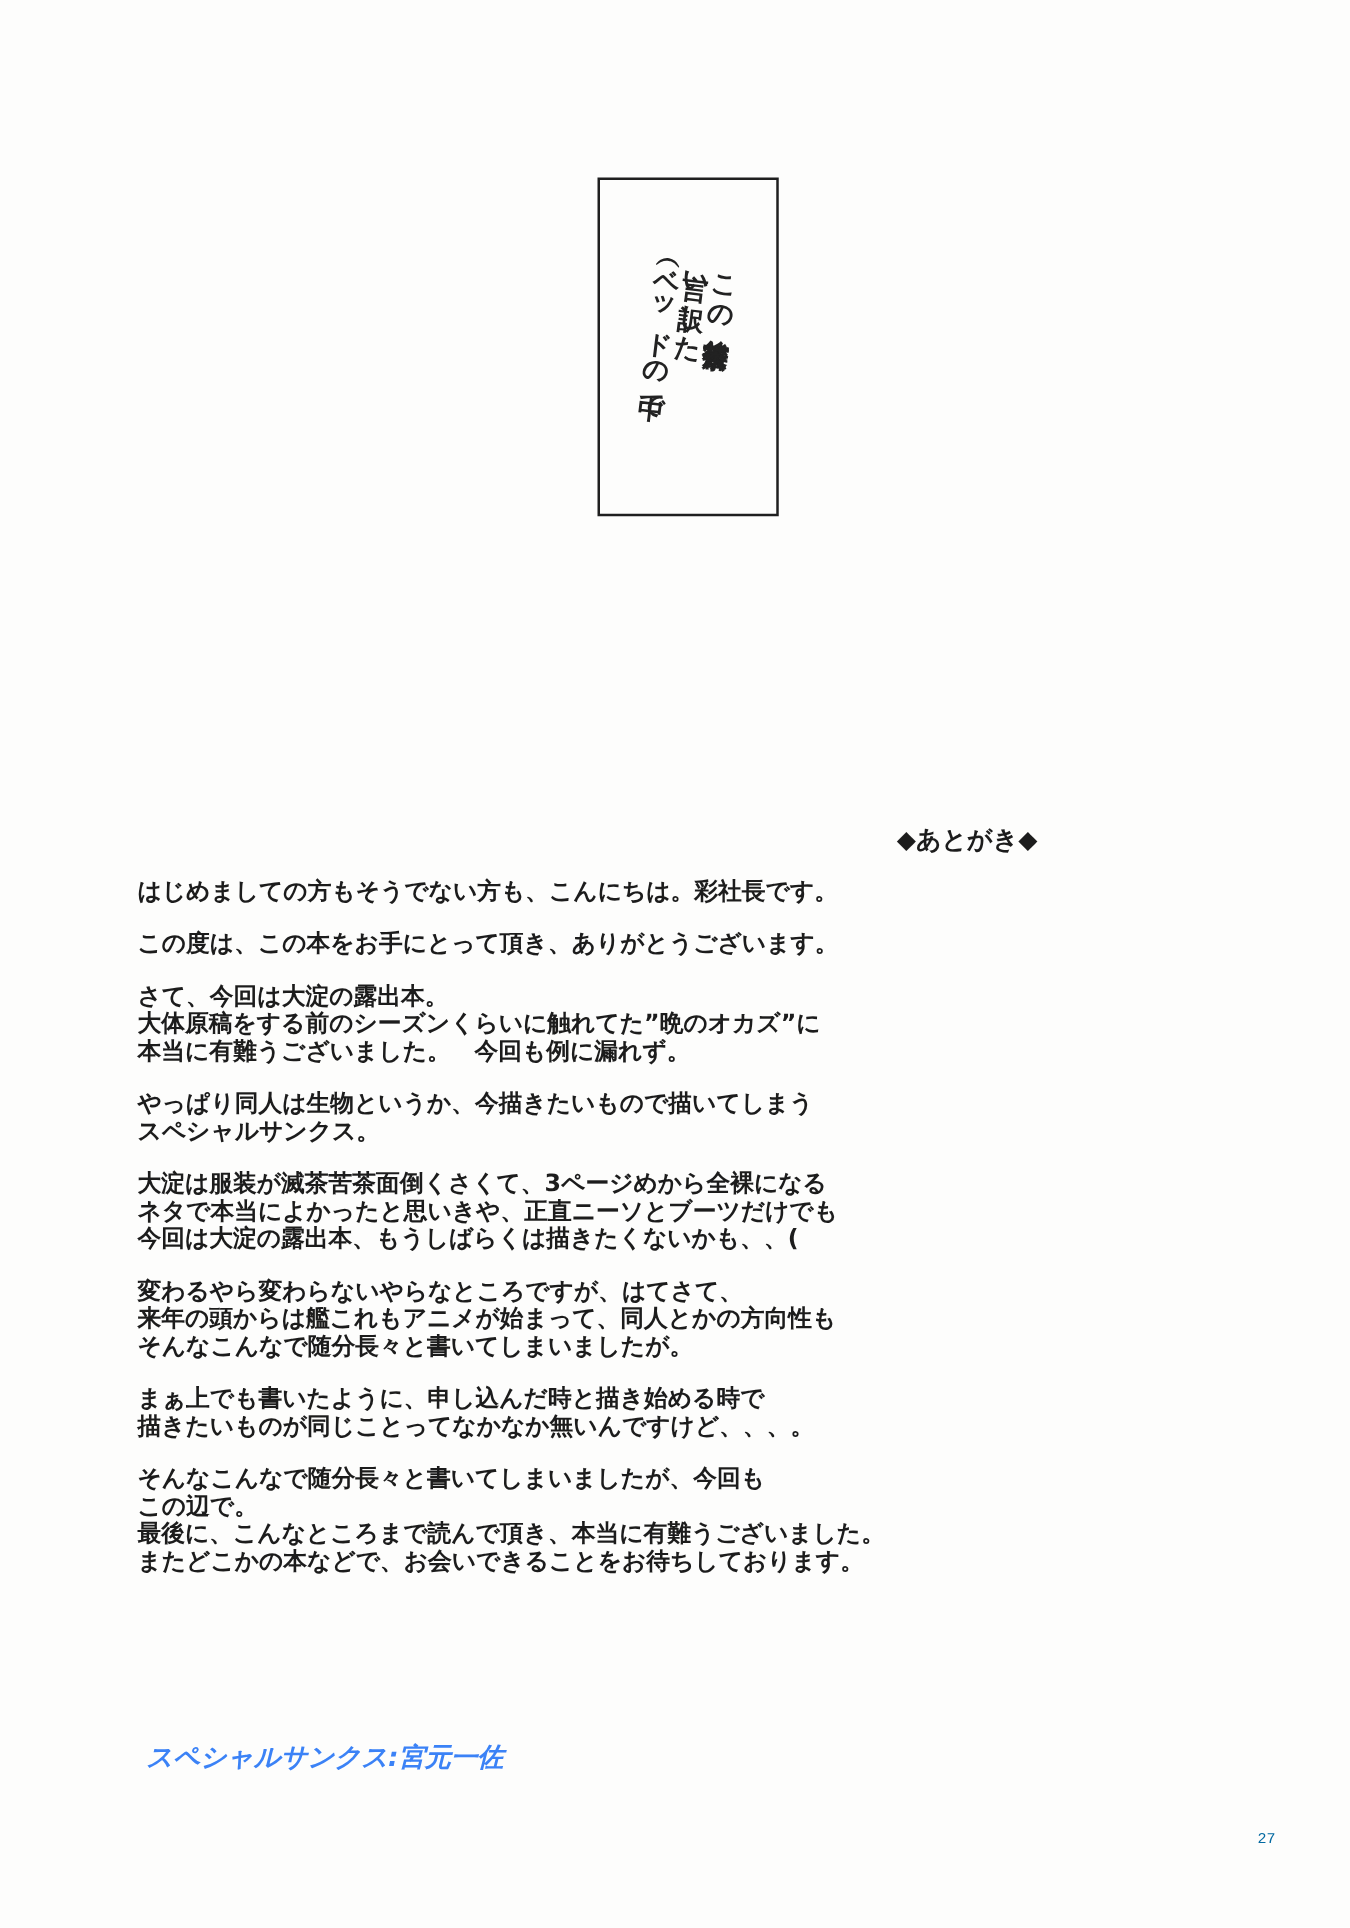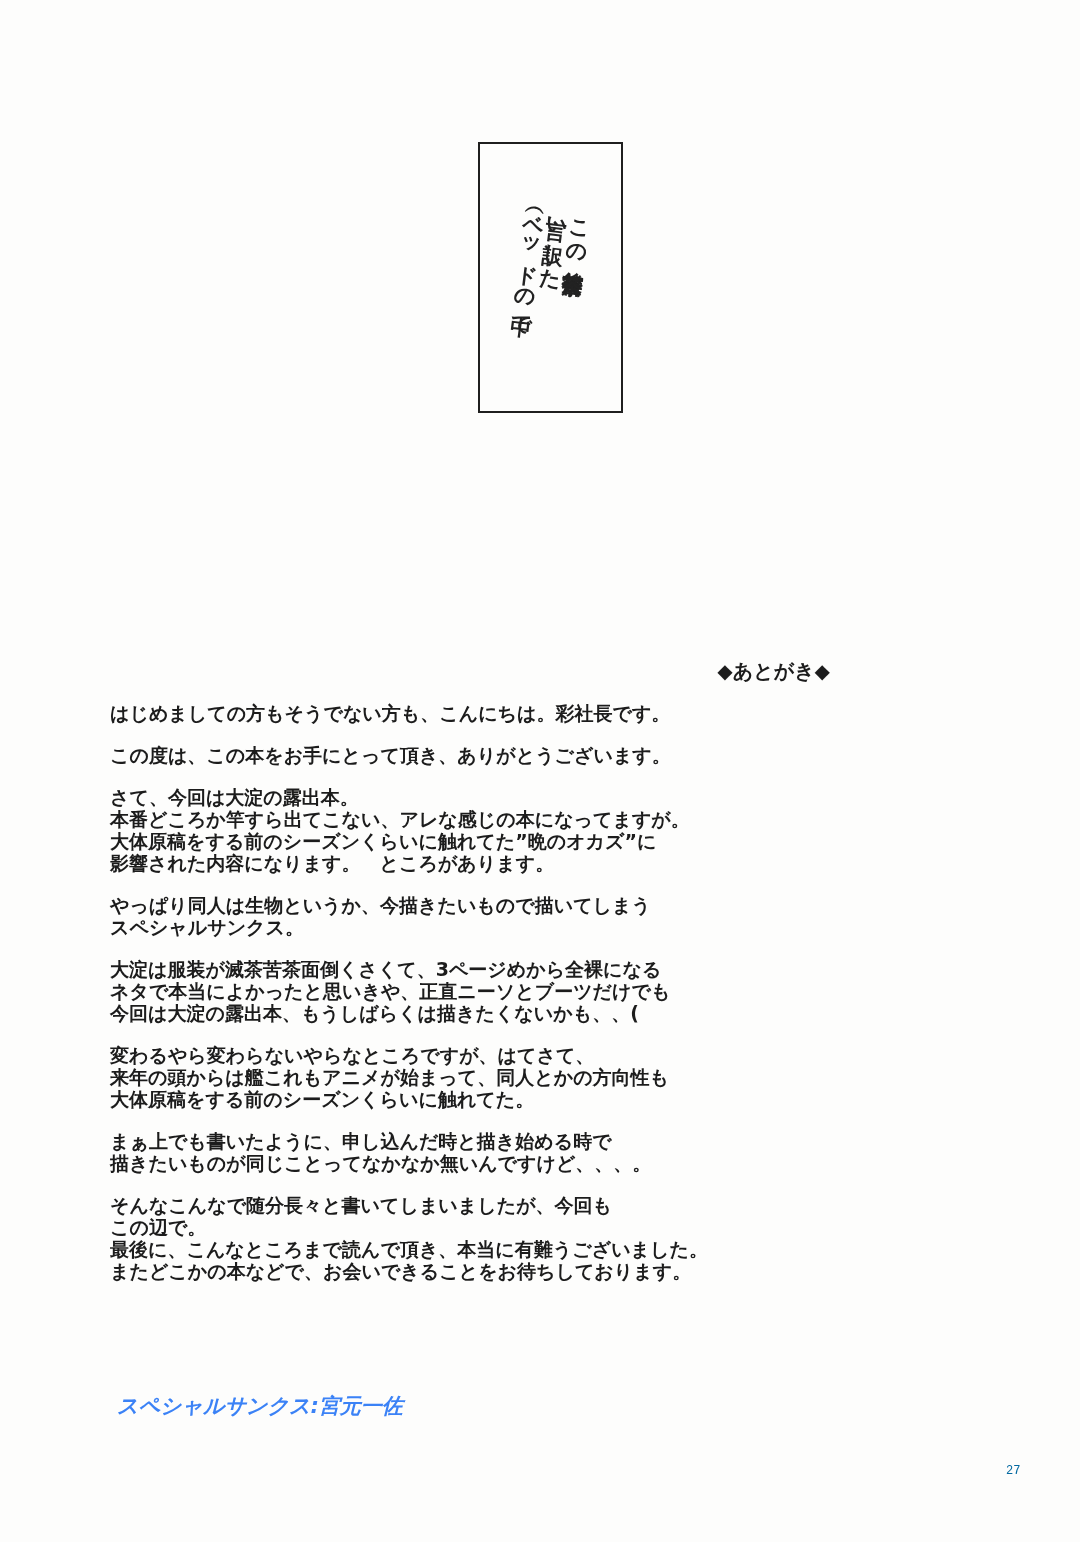--- a/index.html
+++ b/index.html
@@ -92,40 +92,39 @@
     <div class="para">
       <div class="line">はじめましての方もそうでない方も、こんにちは。彩社長です。</div>
     </div>
 
     <div class="para">
       <div class="line">この度は、この本をお手にとって頂き、ありがとうございます。</div>
     </div>
 
     <div class="para">
       <div class="line">さて、今回は大淀の露出本。</div>
-      <div class="line">本番どころか竿すら出てこない、アレな感じの本になってますが。</div>
       <div class="line">大体原稿をする前のシーズンくらいに触れてた”晩のオカズ”に</div>
-      <div class="line">影響された内容になります。　ところがあります。</div>
+      <div class="line">本当に有難うございました。　今回も例に漏れず。</div>
     </div>
 
     <div class="para">
       <div class="line">やっぱり同人は生物というか、今描きたいもので描いてしまう</div>
       <div class="line">スペシャルサンクス。</div>
     </div>
 
     <div class="para">
       <div class="line">大淀は服装が滅茶苦茶面倒くさくて、3ページめから全裸になる</div>
       <div class="line">ネタで本当によかったと思いきや、正直ニーソとブーツだけでも</div>
       <div class="line">今回は大淀の露出本、もうしばらくは描きたくないかも、、(</div>
     </div>
 
     <div class="para">
       <div class="line">変わるやら変わらないやらなところですが、はてさて、</div>
       <div class="line">来年の頭からは艦これもアニメが始まって、同人とかの方向性も</div>
-      <div class="line">大体原稿をする前のシーズンくらいに触れてた。</div>
+      <div class="line">そんなこんなで随分長々と書いてしまいましたが。</div>
     </div>
 
     <div class="para">
       <div class="line">まぁ上でも書いたように、申し込んだ時と描き始める時で</div>
       <div class="line">描きたいものが同じことってなかなか無いんですけど、、、。</div>
     </div>
 
     <div class="para">
       <div class="line">そんなこんなで随分長々と書いてしまいましたが、今回も</div>
       <div class="line">この辺で。</div>

